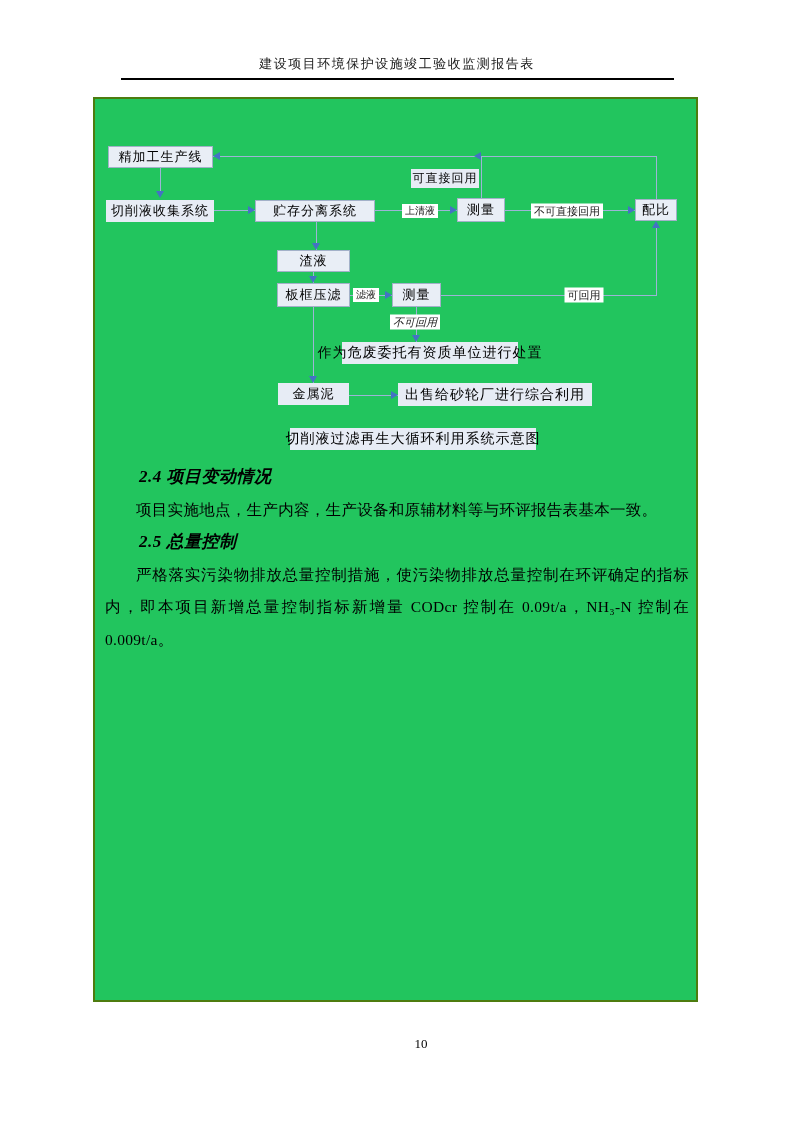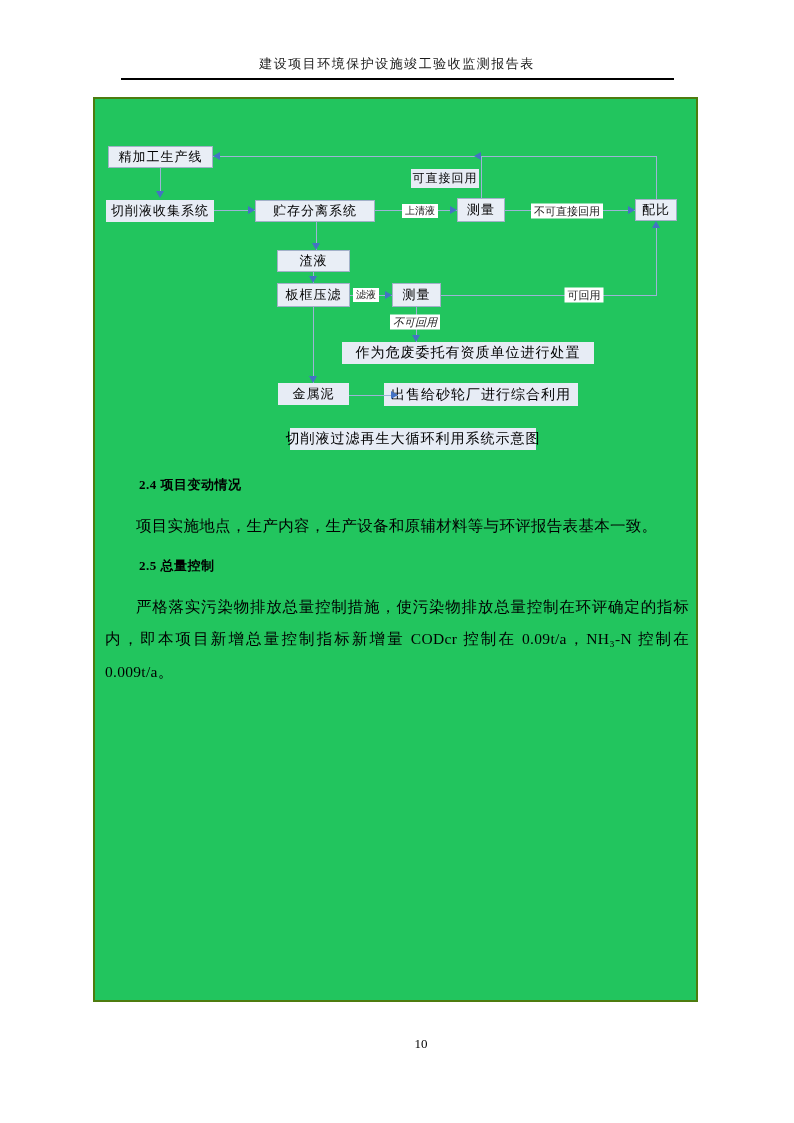--- a/index.html
+++ b/index.html
@@ -35,22 +35,22 @@
   .ar.d{border-left:4px solid transparent;border-right:4px solid transparent;border-top:7px solid #4472c4;}
   .ar.u{border-left:4px solid transparent;border-right:4px solid transparent;border-bottom:7px solid #4472c4;}
   .elabel{
     position:absolute;transform:translate(-50%,-50%);background:#fff;
     padding:0 3px;font-size:11px;color:#222;white-space:nowrap;
   }
   .elabel.tiny{font-size:10px;}
   
   .textblock{position:absolute;left:10px;top:362px;width:584px;}
   .textblock h3{
-    margin:8px;font-size:13px;font-weight:bold;line-height:32.5px;
-    text-indent:2em;letter-spacing:0.5px;
+    margin:0;font-size:17px;font-weight:bold;line-height:32.5px;
+    text-indent:2em;letter-spacing:0.5px;font-style:italic;
   }
   .textblock p{
     margin:0;font-size:15.5px;line-height:32.5px;text-align:justify;
     text-indent:2em;letter-spacing:0.3px;
   }
   .page-num{
     position:absolute;top:1036px;left:0;width:794px;text-align:center;
     font-size:13px;color:#000;padding-left:24px;
   }
 </style>
@@ -64,23 +64,23 @@
 
   <div class="node" style="left:13px;top:47px;width:105px;height:22px;">精加工生产线</div>
   <div class="node plain" style="left:11px;top:101px;width:108px;height:22px;">切削液收集系统</div>
   <div class="node" style="left:160px;top:101px;width:120px;height:22px;">贮存分离系统</div>
   <div class="node plain small" style="left:316px;top:70px;width:68px;height:19px;">可直接回用</div>
   <div class="node" style="left:362px;top:99px;width:48px;height:24px;">测量</div>
   <div class="node" style="left:540px;top:100px;width:42px;height:22px;">配比</div>
   <div class="node" style="left:182px;top:151px;width:73px;height:22px;">渣液</div>
   <div class="node" style="left:182px;top:184px;width:73px;height:24px;">板框压滤</div>
   <div class="node" style="left:297px;top:184px;width:49px;height:24px;">测量</div>
-  <div class="node plain big" style="left:247px;top:243px;width:252px;height:22px;">作为危废委托有资质单位进行处置</div>
+  <div class="node plain big" style="left:247px;top:243px;width:176px;height:22px;">作为危废委托有资质单位进行处置</div>
   <div class="node plain" style="left:183px;top:284px;width:71px;height:22px;">金属泥</div>
-  <div class="node plain big" style="left:289px;top:284px;width:194px;height:23px;">出售给砂轮厂进行综合利用</div>
+  <div class="node plain big" style="left:303px;top:284px;width:194px;height:23px;">出售给砂轮厂进行综合利用</div>
   <div class="node plain big" style="left:195px;top:329px;width:246px;height:22px;">切削液过滤再生大循环利用系统示意图</div>
 
   <div class="vl" style="left:65px;top:69px;height:26px;"></div>
   <div class="ar d" style="left:61px;top:92px;"></div>
 
   <div class="hl" style="left:118px;top:57px;width:444px;"></div>
   <div class="ar l" style="left:118px;top:53px;"></div>
   <div class="ar l" style="left:379px;top:53px;"></div>
   <div class="vl" style="left:386px;top:57px;height:42px;"></div>
   <div class="vl" style="left:561px;top:57px;height:43px;"></div>

